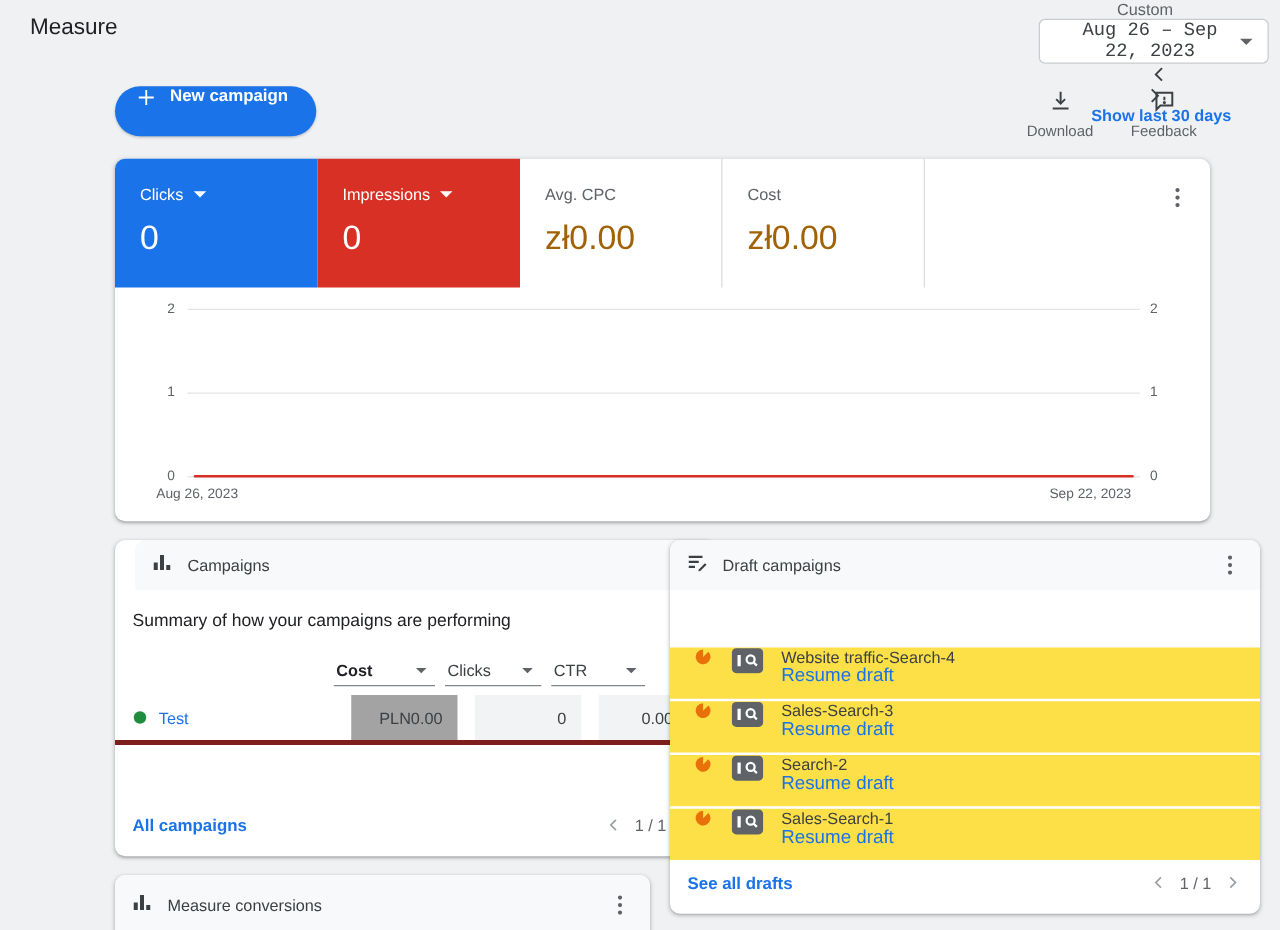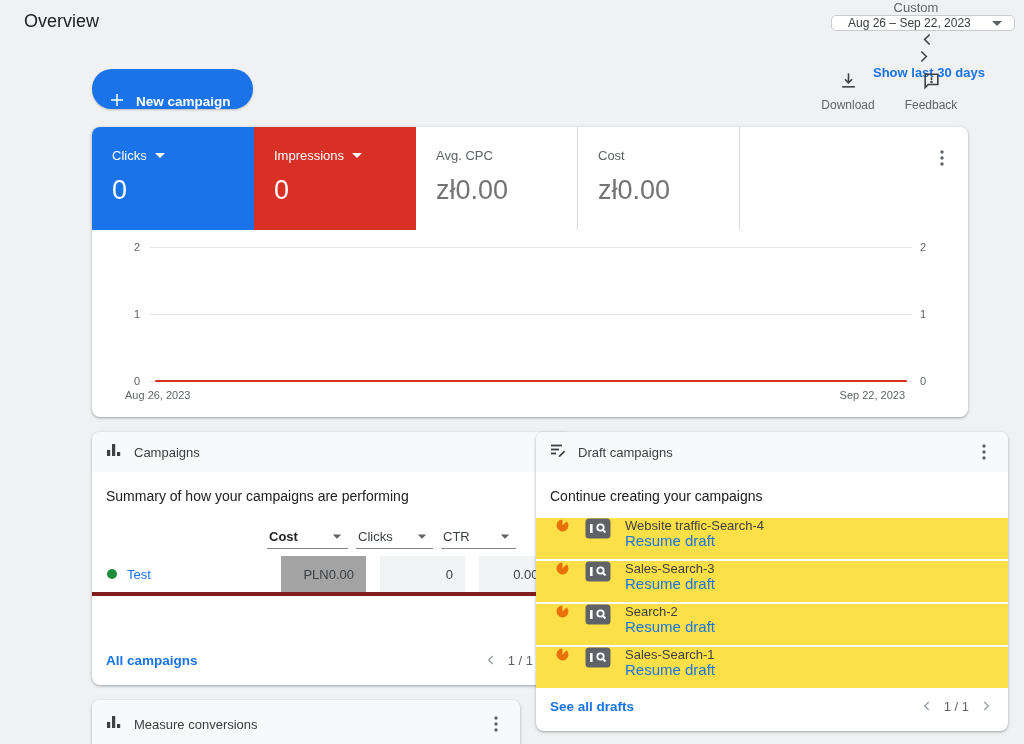--- a/index.html
+++ b/index.html
@@ -5,31 +5,31 @@
   * { margin:0; padding:0; box-sizing:border-box; }
   html,body { width:1024px; height:744px; }
   body { font-family:"Liberation Sans", sans-serif; background:#f0f1f3; overflow:hidden; position:relative; color:#3c4043; }
 
   
   .page-title { position:absolute; left:24px; top:11px; font-size:18px; font-weight:400; color:#202124; }
   .topbar-right { position:absolute; right:9px; top:0; height:46px; display:flex; align-items:center;flex-direction:column; }
   .custom-label { font-size:13px; color:#5f6368; margin-right:14px; }
   .date-btn { width:184px; height:38px; background:#fff; border:1px solid #c8cbcf; border-radius:5px;
               display:flex; align-items:center; justify-content:space-between; padding:0 12px 0 16px; cursor:pointer; }
-  .date-btn span { font-size:12px; color:#3c4043; }
+  .date-btn span { font-size:15px; color:#3c4043;font-family:Liberation Mono, monospace; }
   .caret { width:0; height:0; border-left:5px solid transparent; border-right:5px solid transparent; border-top:5px solid #5f6368; }
   .chev-btn { width:32px; height:32px; border:none; background:transparent; color:#3c4043; cursor:pointer;
               display:flex; align-items:center; justify-content:center; }
   .chev-btn.first { margin-left:8px; }
   .chev-btn svg { width:17px; height:17px; }
   .show-last { font-size:13px; font-weight:700; color:#1a73e8; text-decoration:none; margin-left:12px; }
 
   
   .new-campaign { position:absolute; left:92px; top:69px; height:40px; border:none; border-radius:20px;
-                  background:#1a73e8; color:#fff; display:flex; align-items:flex-end; padding:0 22px 0 16px;
+                  background:#1a73e8; color:#fff; display:flex; align-items:flex-start; padding:0 22px 0 16px;
                   font-size:13.5px; font-weight:700; font-family:inherit; cursor:pointer; box-shadow:0 1px 2px rgba(60,64,67,.3); }
   .new-campaign svg { width:18px; height:18px; margin-right:10px; }
   .side-action { position:absolute; top:71px; width:62px; text-align:center; background:transparent; border:none; cursor:pointer; font-family:Liberation Sans, sans-serif; }
   .side-action svg { width:19px; height:19px; stroke:#3c4043; }
   .side-action .al { display:block; font-size:12px; color:#5f6368; margin-top:5px; }
   .dl { left:817px; } .fb { left:900px; }
 
   
   .card { position:absolute; background:#fff; border-radius:8px;
           box-shadow:0 1px 2px rgba(60,64,67,.3), 0 1px 3px 1px rgba(60,64,67,.12); }
@@ -43,38 +43,38 @@
   
   .overview-card { left:92px; top:127px; width:876px; height:290px; }
   .metric-strip { position:absolute; left:0; top:0; display:flex; }
   .metric { width:162px; height:103px; padding:21px 0 0 20px; cursor:pointer; }
   .metric .ml { font-size:13px; display:flex; align-items:center; gap:8px; }
   .metric .mv { font-size:27px; margin-top:12px; font-weight:400; }
   .metric.sel { color:#fff; }
   .metric.m-clicks { background:#1a73e8; border-radius:8px 0 0 0; }
   .metric.m-impr { background:#d93025; }
   .metric.plain .ml { color:#5f6368; }
-  .metric.plain .mv { color:#737373; }
+  .metric.plain .mv { color:#a16207; }
   .metric.plain { border-right:1px solid #dadce0; cursor:default; }
   .wcaret { border-top-color:#fff; }
   .ov-kebab { position:absolute; top:17px; right:12px; }
 
   
   .chart { position:absolute; left:0; top:103px; right:0; bottom:0; }
   .gline { position:absolute; left:58px; right:56px; height:1px; background:#e4e5e7; }
   .gl2 { top:17px; } .gl1 { top:84px; } .gl0 { top:151px; }
   .ytick { position:absolute; width:40px; font-size:11px; color:#5f6368; margin-top:-6px; }
   .ytick.l { left:8px; text-align:right; } .ytick.r { right:8px; text-align:left; }
   .yt2 { top:17px; } .yt1 { top:84px; } .yt0 { top:151px; }
   .series-line { position:absolute; left:63px; right:61px; top:150px; height:2px; background:#d93025; border-radius:1px; }
   .xlabel { position:absolute; top:159px; font-size:11px; color:#5f6368; }
   .xl-start { left:33px; } .xl-end { right:63px; }
 
   
-  .campaigns-card { left:92px; top:432px; width:480px; height:253px; }
+  .campaigns-card { left:92px; top:432px; width:480px; height:253px;padding-left:16px; }
   .card-sub { position:absolute; left:14px; top:56px; font-size:14px; color:#202124; }
   .ctable-head { position:absolute; left:0; right:0; top:96px; height:21px; display:flex; }
   .ctable-head .sp { width:175px; }
   .hcell { display:flex; align-items:center; justify-content:space-between; border-bottom:1px solid #80868b;
            padding:0 6px 4px 2px; font-size:13px; color:#3c4043; cursor:pointer; }
   .hcell.c1 { width:81px; margin-right:8px; font-weight:700; color:#202124; }
   .hcell.c2 { width:77px; margin-right:8px; }
   .hcell.c3 { width:75px; margin-right:4px; }
   .hcell .caret { border-top-color:#5f6368; transform:scale(.85); }
   .crow { position:absolute; left:0; right:0; top:124px; height:40px; display:flex; border-bottom:4px solid #7f1d1d; font-size:13px;gap:14px; }
@@ -102,21 +102,21 @@
   .drow .dname { font-size:13px; color:#3c4043; display:block; }
   .drow .dlink { font-size:15px; color:#1a73e8; text-decoration:none; }
 
   
   .conversions-card { left:92px; top:700px; width:428px; height:90px; }
   .conversions-card .card-header { height:48px; }
 </style>
 </head>
 <body>
 
-<h1 class="page-title">Overview</h1>
+<h1 class="page-title">Measure</h1>
 
 <div class="topbar-right">
   <span class="custom-label">Custom</span>
   <button class="date-btn">
     <span>Aug 26 – Sep 22, 2023</span>
     <span class="caret"></span>
   </button>
   <button class="chev-btn first">
     <svg viewBox="0 0 24 24" fill="none" stroke="currentColor" stroke-width="2.2">
         <path d="M15 5 L8 12 L15 19"></path>
@@ -285,21 +285,20 @@
     </span>
     <span class="ct">Draft campaigns</span>
     <button class="kebab">
       <svg viewBox="0 0 4 16">
           <circle cx="2" cy="2" r="1.7"></circle>
           <circle cx="2" cy="8" r="1.7"></circle>
           <circle cx="2" cy="14" r="1.7"></circle>
         </svg>
     </button>
   </div>
-  <p class="card-sub">Continue creating your campaigns</p>
 
   <div class="draft-rows">
     <div class="drow">
       <span class="oicon">
           <svg viewBox="0 0 24 24">
             <path d="M12 12 L12 2.5 A9.5 9.5 0 1 0 18.7 5.3 Z" fill="#e8710a"></path>
           </svg>
         </span>
       <span class="sicon">
           <svg viewBox="0 0 26 21">

